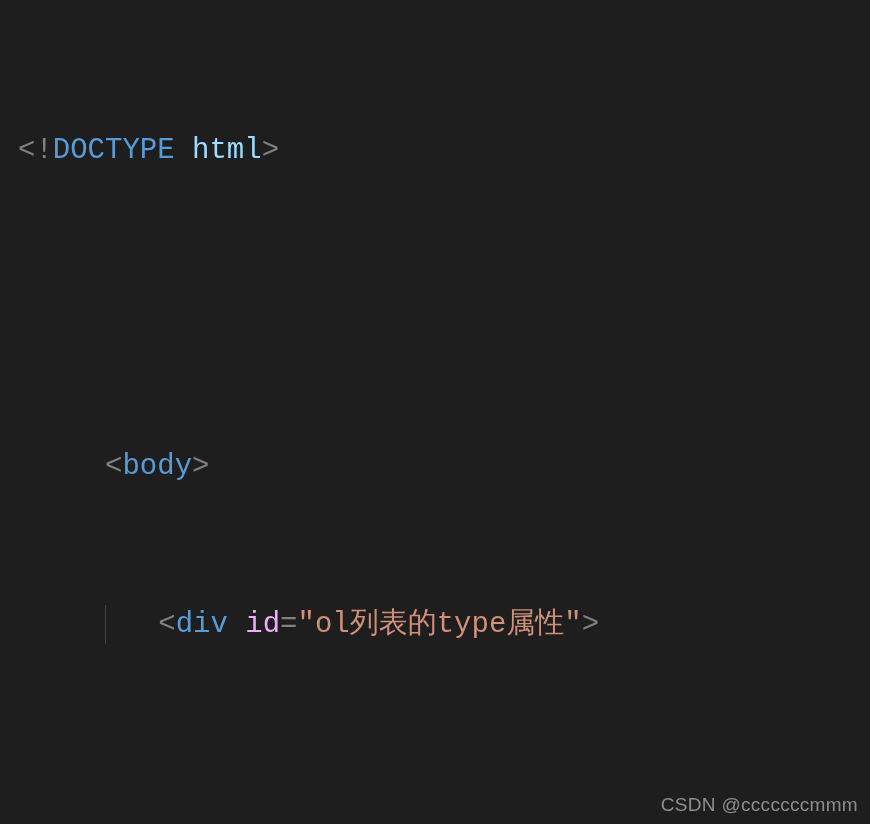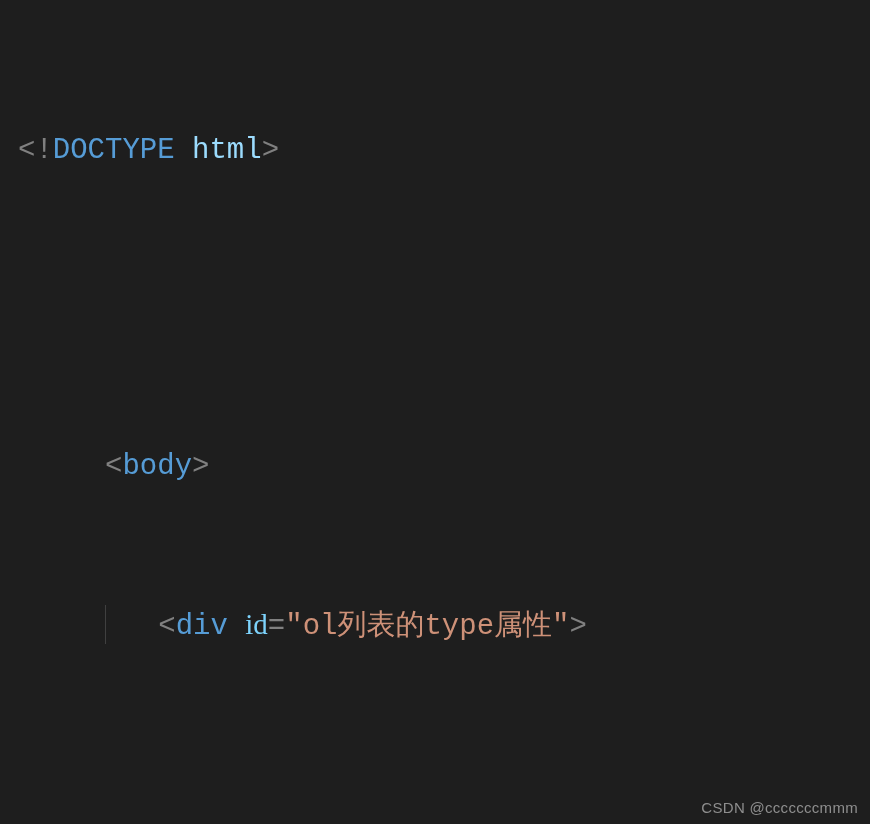--- a/index.html
+++ b/index.html
@@ -29,40 +29,40 @@
 .line {
     display: block;
     position: relative;
 }
 
 
 .pun   { color:#808080; }              
 .doc   { color:#569cd6; }              
 .dhn   { color:#9cdcfe; }              
 .tag   { color:#569cd6; }              
-.attr  { color:#7dd3fc;font-family:Liberation Serif, serif; }              
+.attr  { color:#f0abfc; }              
 .str   { color:#ce9178; }              
 
 
 .ig {
     display:inline-block;
     width:0;
     height:39.5px;
     border-left:1px solid #404040;
     vertical-align:top;
     position:relative;
     top:0;
 }
 
 
 .watermark {
     position:absolute;
     right:12px;
     bottom:8px;
-    font-size:15px;
+    font-size:19px;
     color:#8e8e8e;
     font-family:"Helvetica Neue",Arial,sans-serif;
     letter-spacing:0.3px;
 }
 </style>
 </head>
 <body>
 
 <div class="editor">
 

